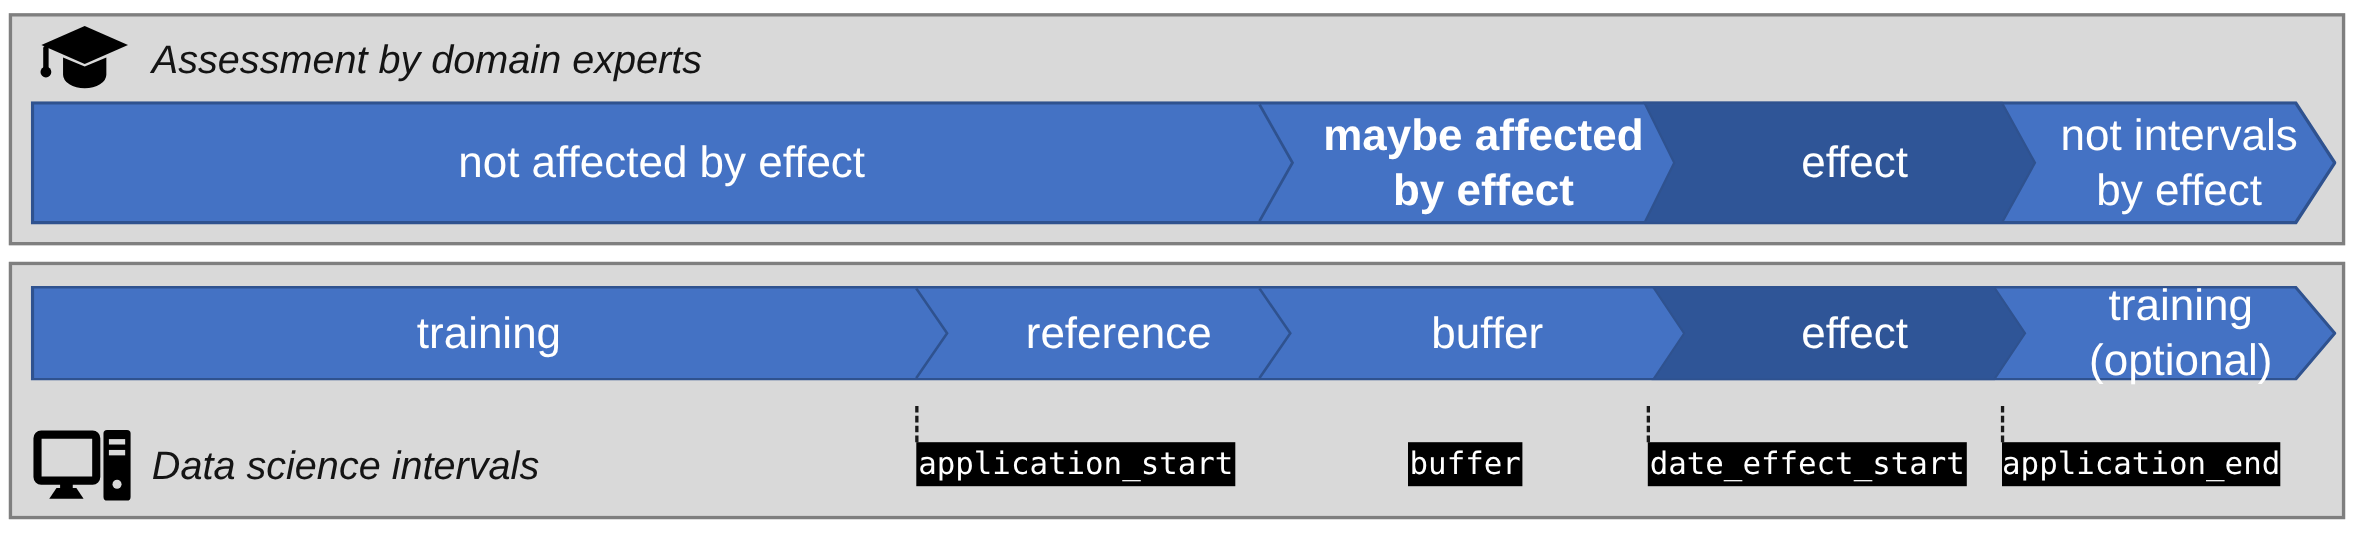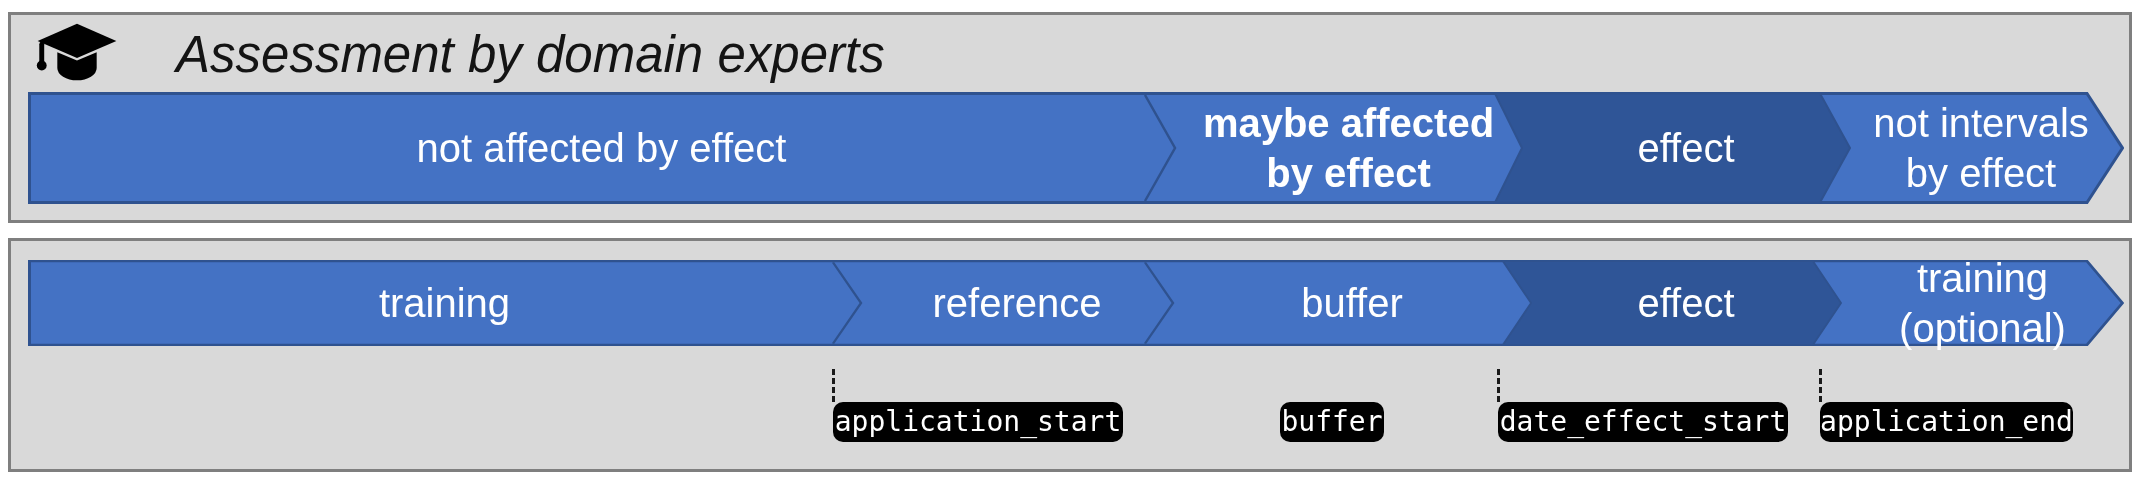--- a/index.html
+++ b/index.html
@@ -14,21 +14,21 @@
     box-sizing:border-box;
   }
   .panel-top    { top:12px;  height:211px; }
   .panel-bottom { top:238px; height:234px; }
 
   .panel-title {
     position:absolute; display:flex; align-items:center; gap:20px;
     color:#111111;
   }
   .title-text {
-    font-style:italic; font-size:51px; color:#141414; white-space:nowrap;margin-left:38px;
+    font-style:italic; font-size:36px; color:#141414; white-space:nowrap;
   }
   .icon { display:flex; align-items:center; }
 
   .bar { position:absolute; left:28px; width:2096px; }
   .bar-top    { top:92px;  height:112px; }
   .bar-bottom { top:260px; height:86px; }
   .bar svg.bar-shape { position:absolute; left:0; top:0; width:100%; height:100%; }
 
   .seg-label {
     position:absolute; top:0; bottom:0;
@@ -39,21 +39,21 @@
 
   .dash-line {
     position:absolute; top:369px; height:33px; width:0;
     border-left:3px dashed #1a1a1a;
   }
 
   .interval-label {
     position:absolute; top:402px; height:40px; box-sizing:border-box;
     background:#000000; color:#ffffff;
     font-family:"DejaVu Sans Mono","Liberation Mono",monospace;
-    font-size:28px; line-height:40px; text-align:center; white-space:nowrap;border-radius:10px;
+    font-size:28px; line-height:40px; text-align:center; white-space:nowrap;
   }
 </style>
 </head>
 <body>
 
 <div class="page">
 
   <section class="panel panel-top"></section>
 
   <div class="panel-title" style="left:36px; top:20px; height:68px;">
@@ -122,14 +122,28 @@
 
   <div class="dash-line" style="left:832px;"></div>
   <div class="dash-line" style="left:1497px;"></div>
   <div class="dash-line" style="left:1819px;"></div>
 
   <div class="interval-label" style="left:833px;  width:290px;">application_start</div>
   <div class="interval-label" style="left:1280px; width:104px;">buffer</div>
   <div class="interval-label" style="left:1498px; width:290px;">date_effect_start</div>
   <div class="interval-label" style="left:1820px; width:253px;">application_end</div>
 
+  <div class="panel-title" style="left:30px; top:388px; height:70px; gap:16px;">
+    <span class="icon">
+      <svg width="92" height="68" viewBox="0 0 112 82" aria-hidden="true">
+        <rect x="5" y="7" width="65" height="51" rx="4" fill="none" stroke="#000" stroke-width="9"></rect>
+        <rect x="30" y="58" width="14" height="10" fill="#000"></rect>
+        <polygon points="26,66 48,66 56,78 18,78" fill="#000"></polygon>
+        <rect x="78" y="2" width="30" height="78" rx="4" fill="#000"></rect>
+        <rect x="84" y="12" width="18" height="6" fill="#d9d9d9"></rect>
+        <rect x="84" y="24" width="18" height="6" fill="#d9d9d9"></rect>
+        <circle cx="93" cy="62" r="5" fill="#d9d9d9"></circle>
+      </svg>
+    </span>
+    <span class="title-text">Data science intervals</span>
+  </div>
 
 </div>
 
 </body></html>

